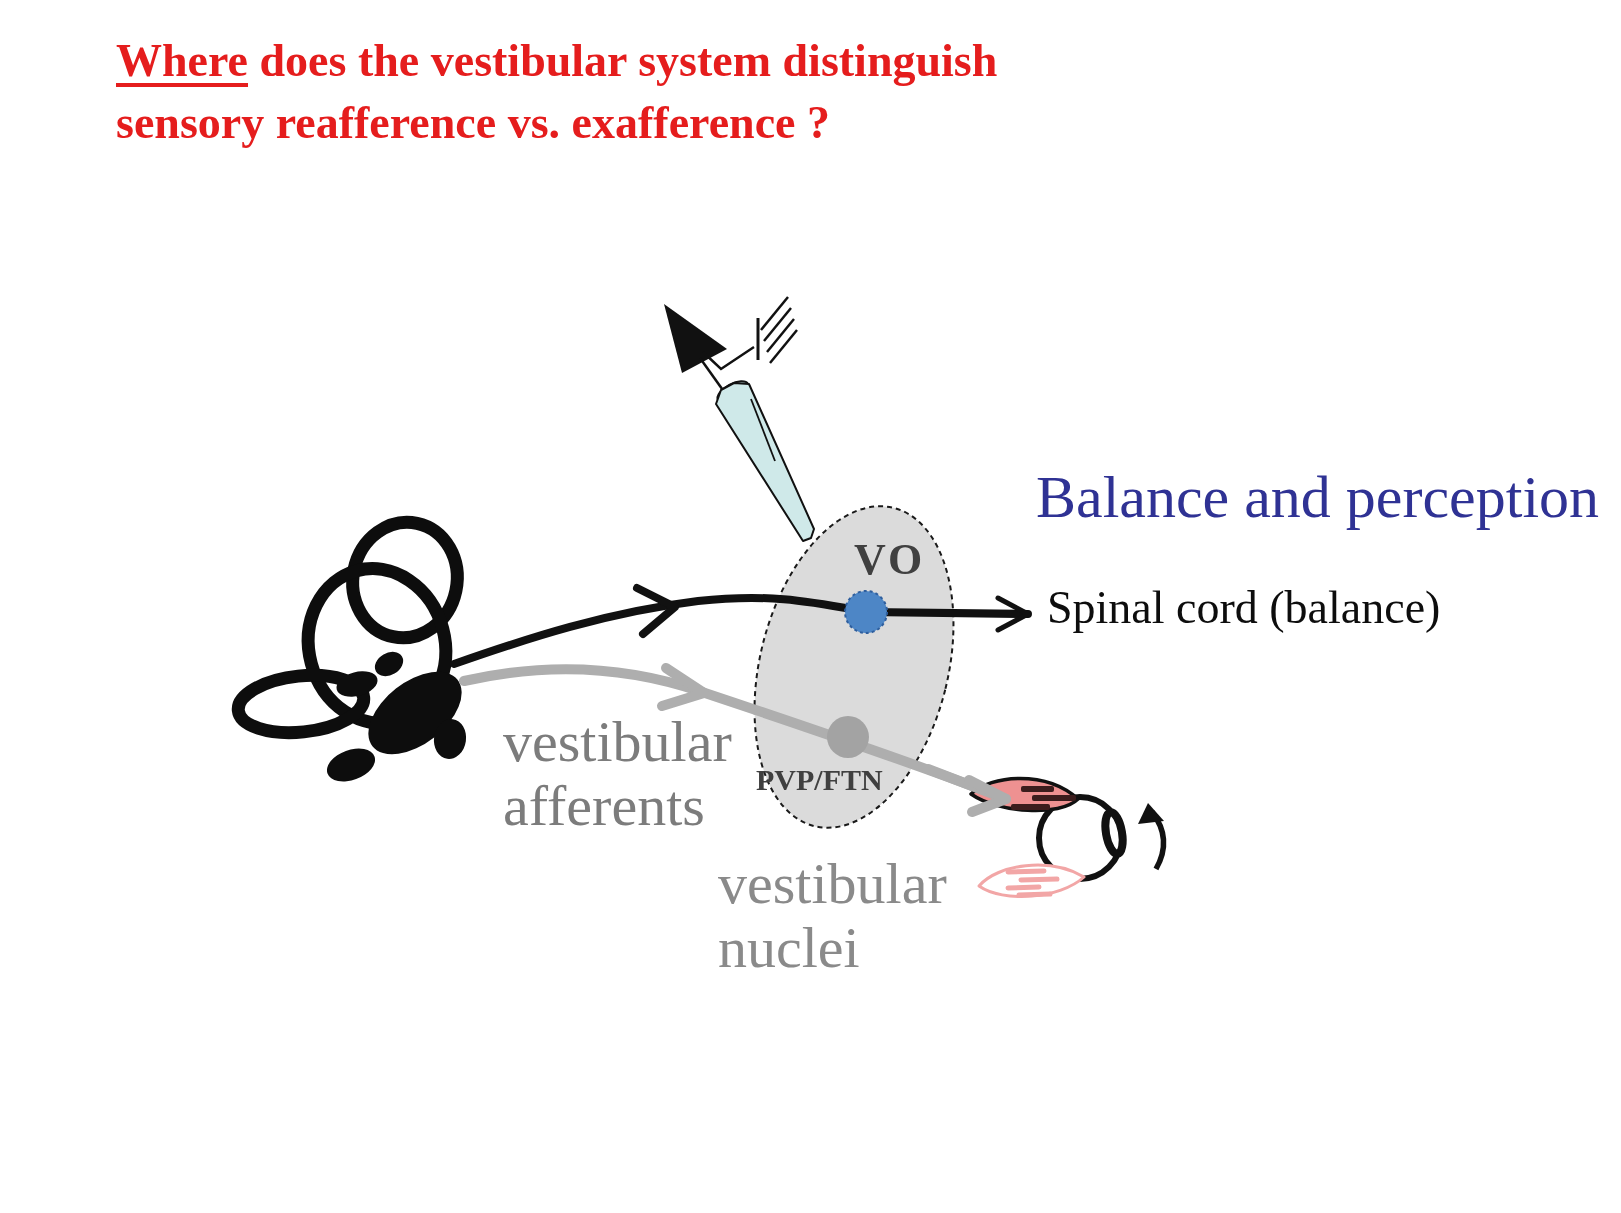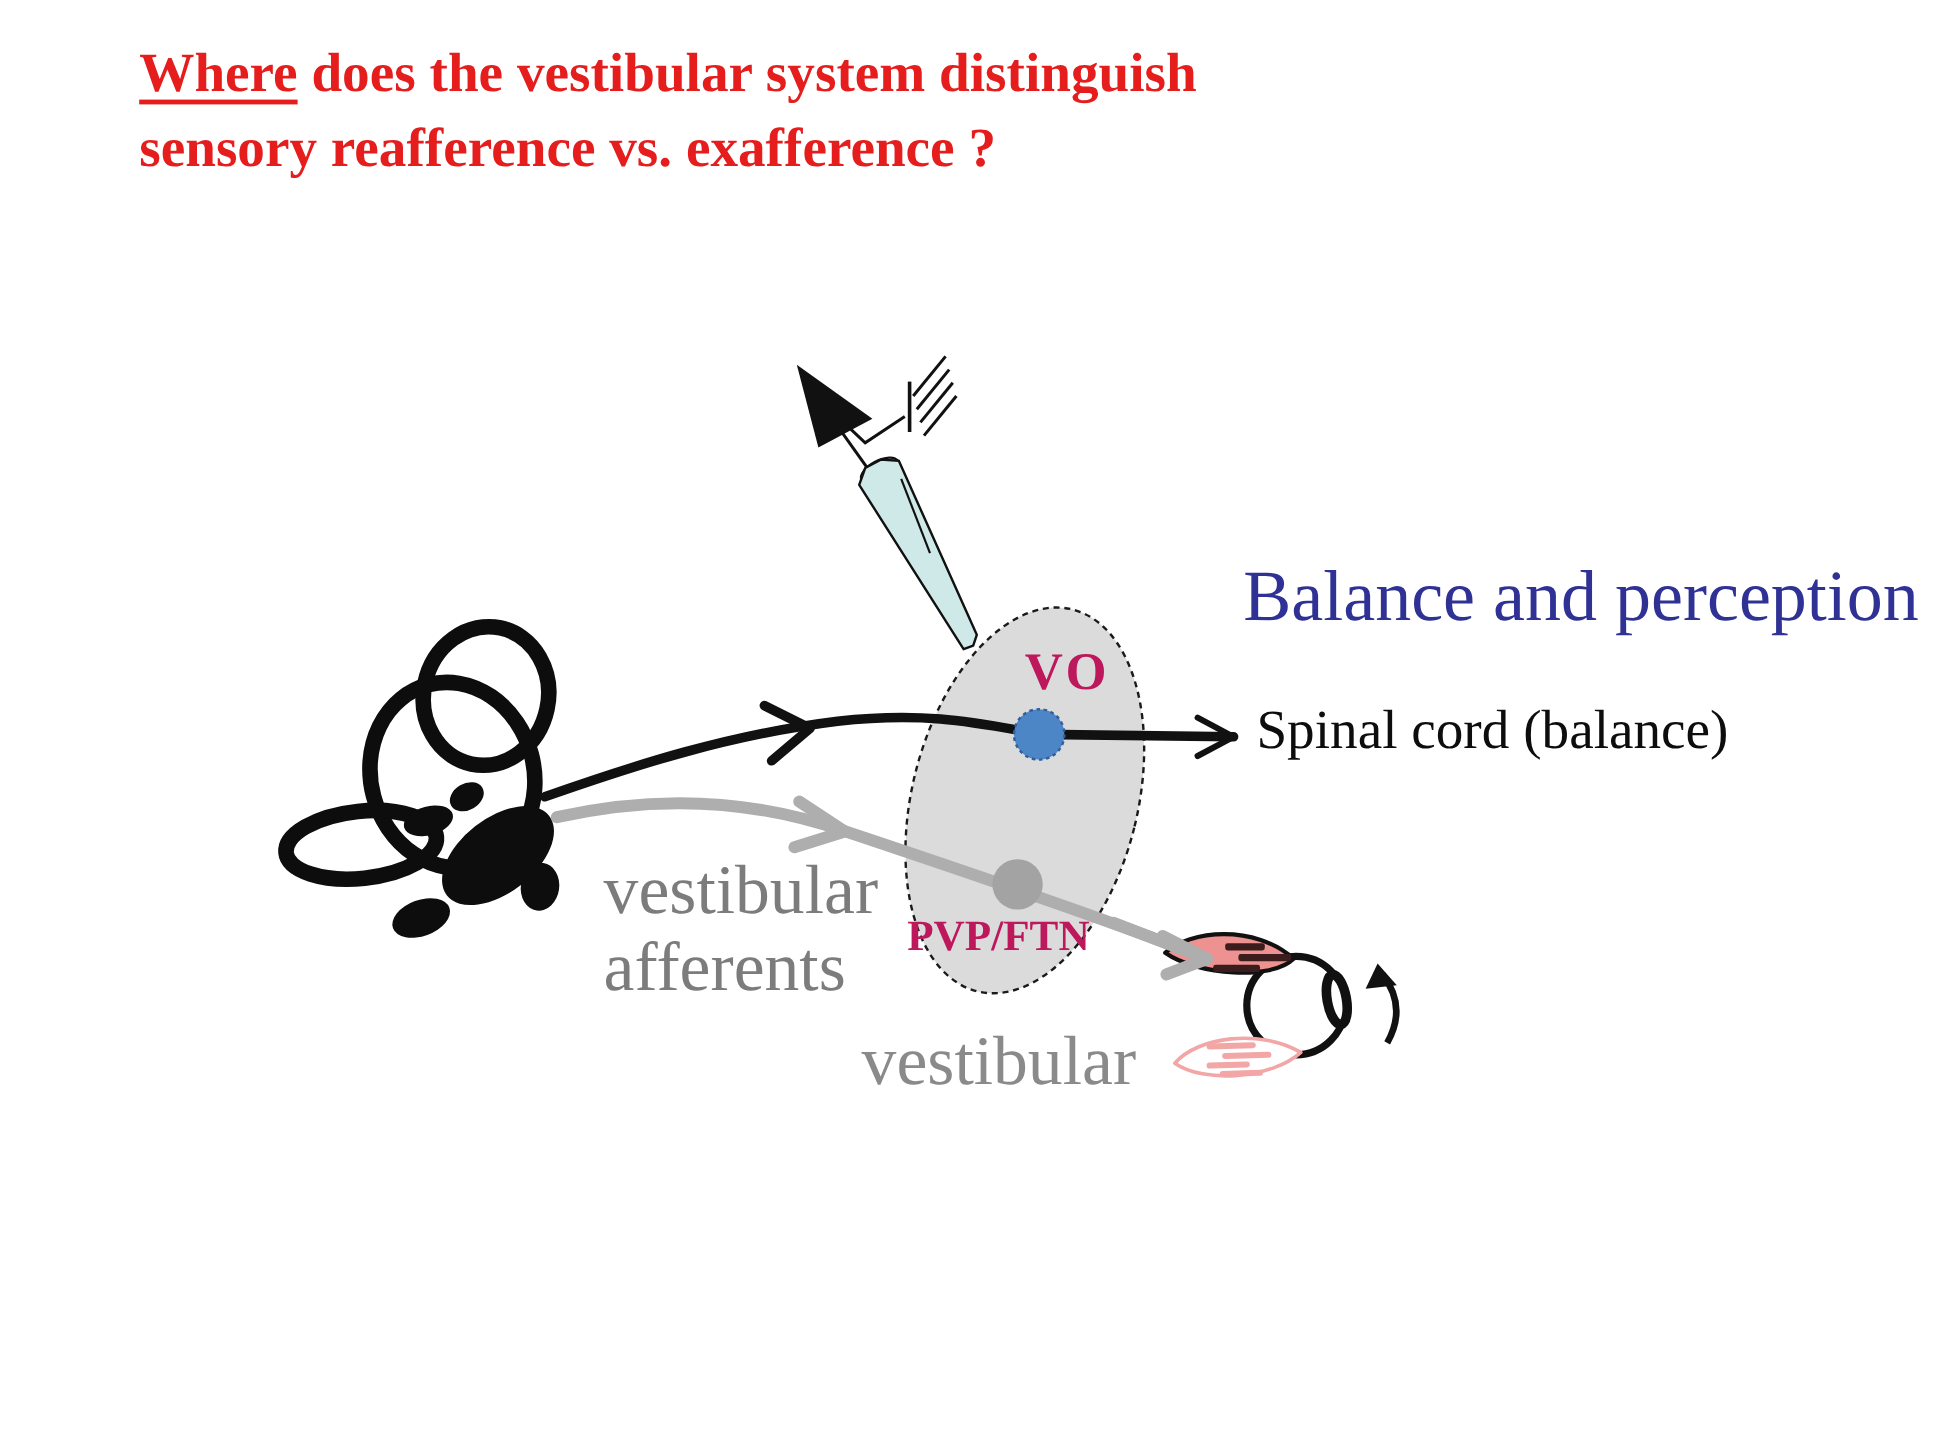--- a/index.html
+++ b/index.html
@@ -23,24 +23,24 @@
     text-decoration-thickness:4px;
     text-underline-offset:7px;
   }
   .gray-label{
     font-size:58px;line-height:64px;color:#7c7c7c;
   }
   .gray-label.lighter{color:#8a8a8a;}
   .lbl-afferents{left:455px;top:710px;}
   .lbl-nuclei{left:670px;top:852px;}
   .neuron-label{
-    font-weight:bold;color:#be185d;
+    font-weight:bold;color:#404040;
   }
   .lbl-vo{left:806px;top:537px;font-size:44px;letter-spacing:3px;line-height:46px;}
-  .lbl-pvp{left:708px;top:757px;font-size:36px;line-height:46px;}
+  .lbl-pvp{left:708px;top:757px;font-size:30px;line-height:46px;}
   .navy{color:#2f3294;}
   .lbl-balance{left:988px;top:467px;font-size:60px;line-height:60px;}
   .lbl-outputs{left:999px;top:577px;font-size:46px;line-height:62px;color:#0d0d0d;}
   .lbl-vor{left:993px;top:903px;font-size:46px;line-height:60px;}
 </style>
 </head>
 <body>
 
 <div class="slide">
 
@@ -126,20 +126,21 @@
     <div>sensory reafference vs. exafference ?</div>
   </div>
 
   <div class="txt gray-label lbl-afferents">
     <div>vestibular</div>
     <div>afferents</div>
   </div>
 
   <div class="txt gray-label lighter lbl-nuclei">
     <div>vestibular</div>
+    <div>nuclei</div>
   </div>
 
   <div class="txt neuron-label lbl-vo">VO</div>
 
   <div class="txt neuron-label lbl-pvp">PVP/FTN</div>
 
   <div class="txt navy lbl-balance">Balance and perception</div>
 
   <div class="txt lbl-outputs">
     <div>Spinal cord (balance)</div>

